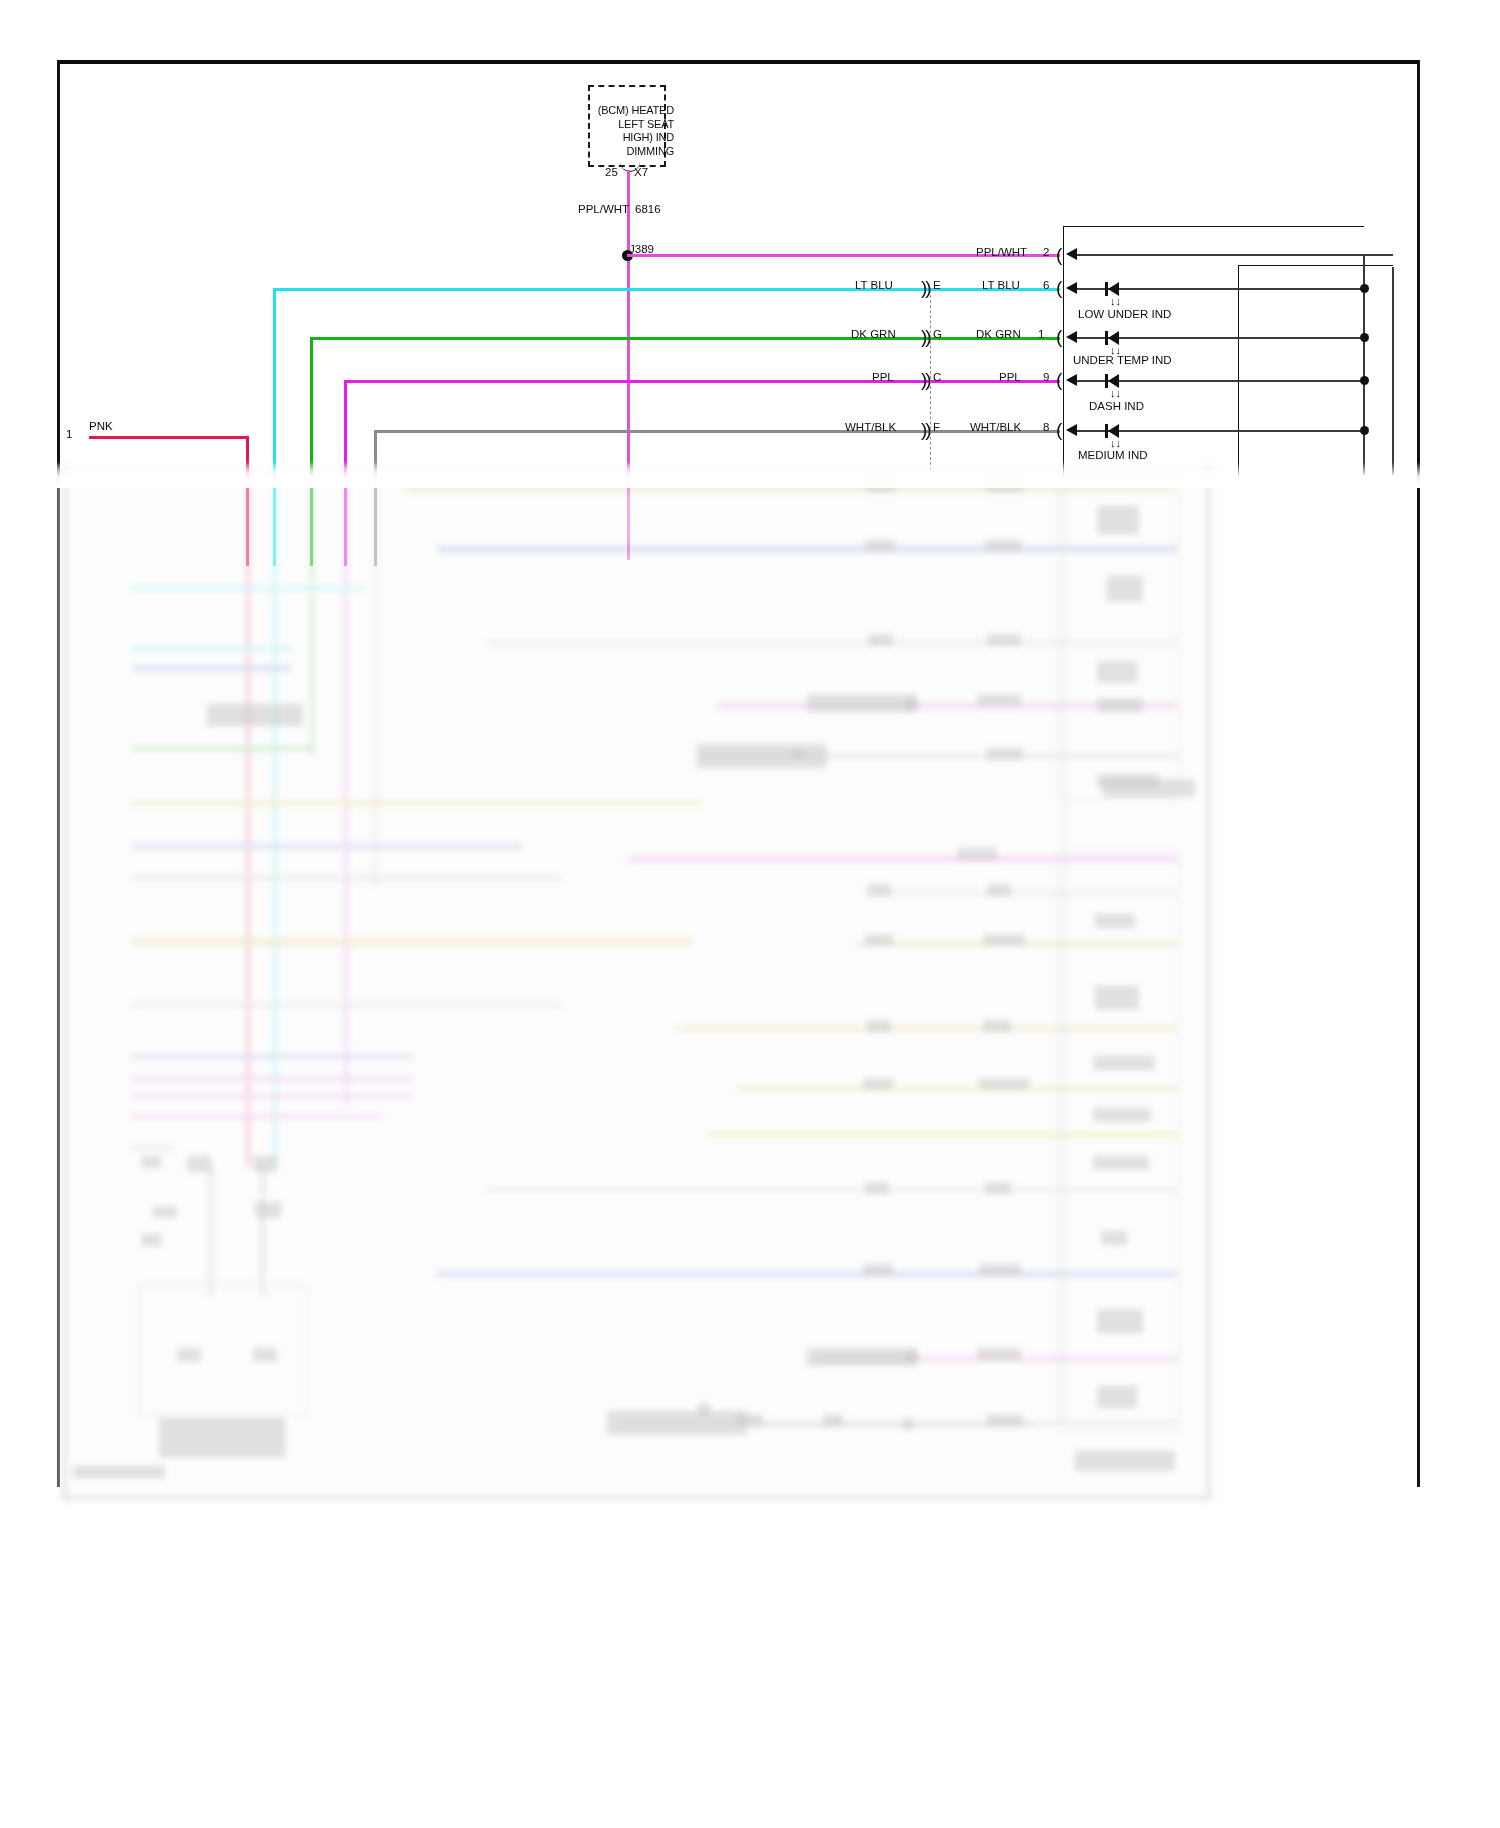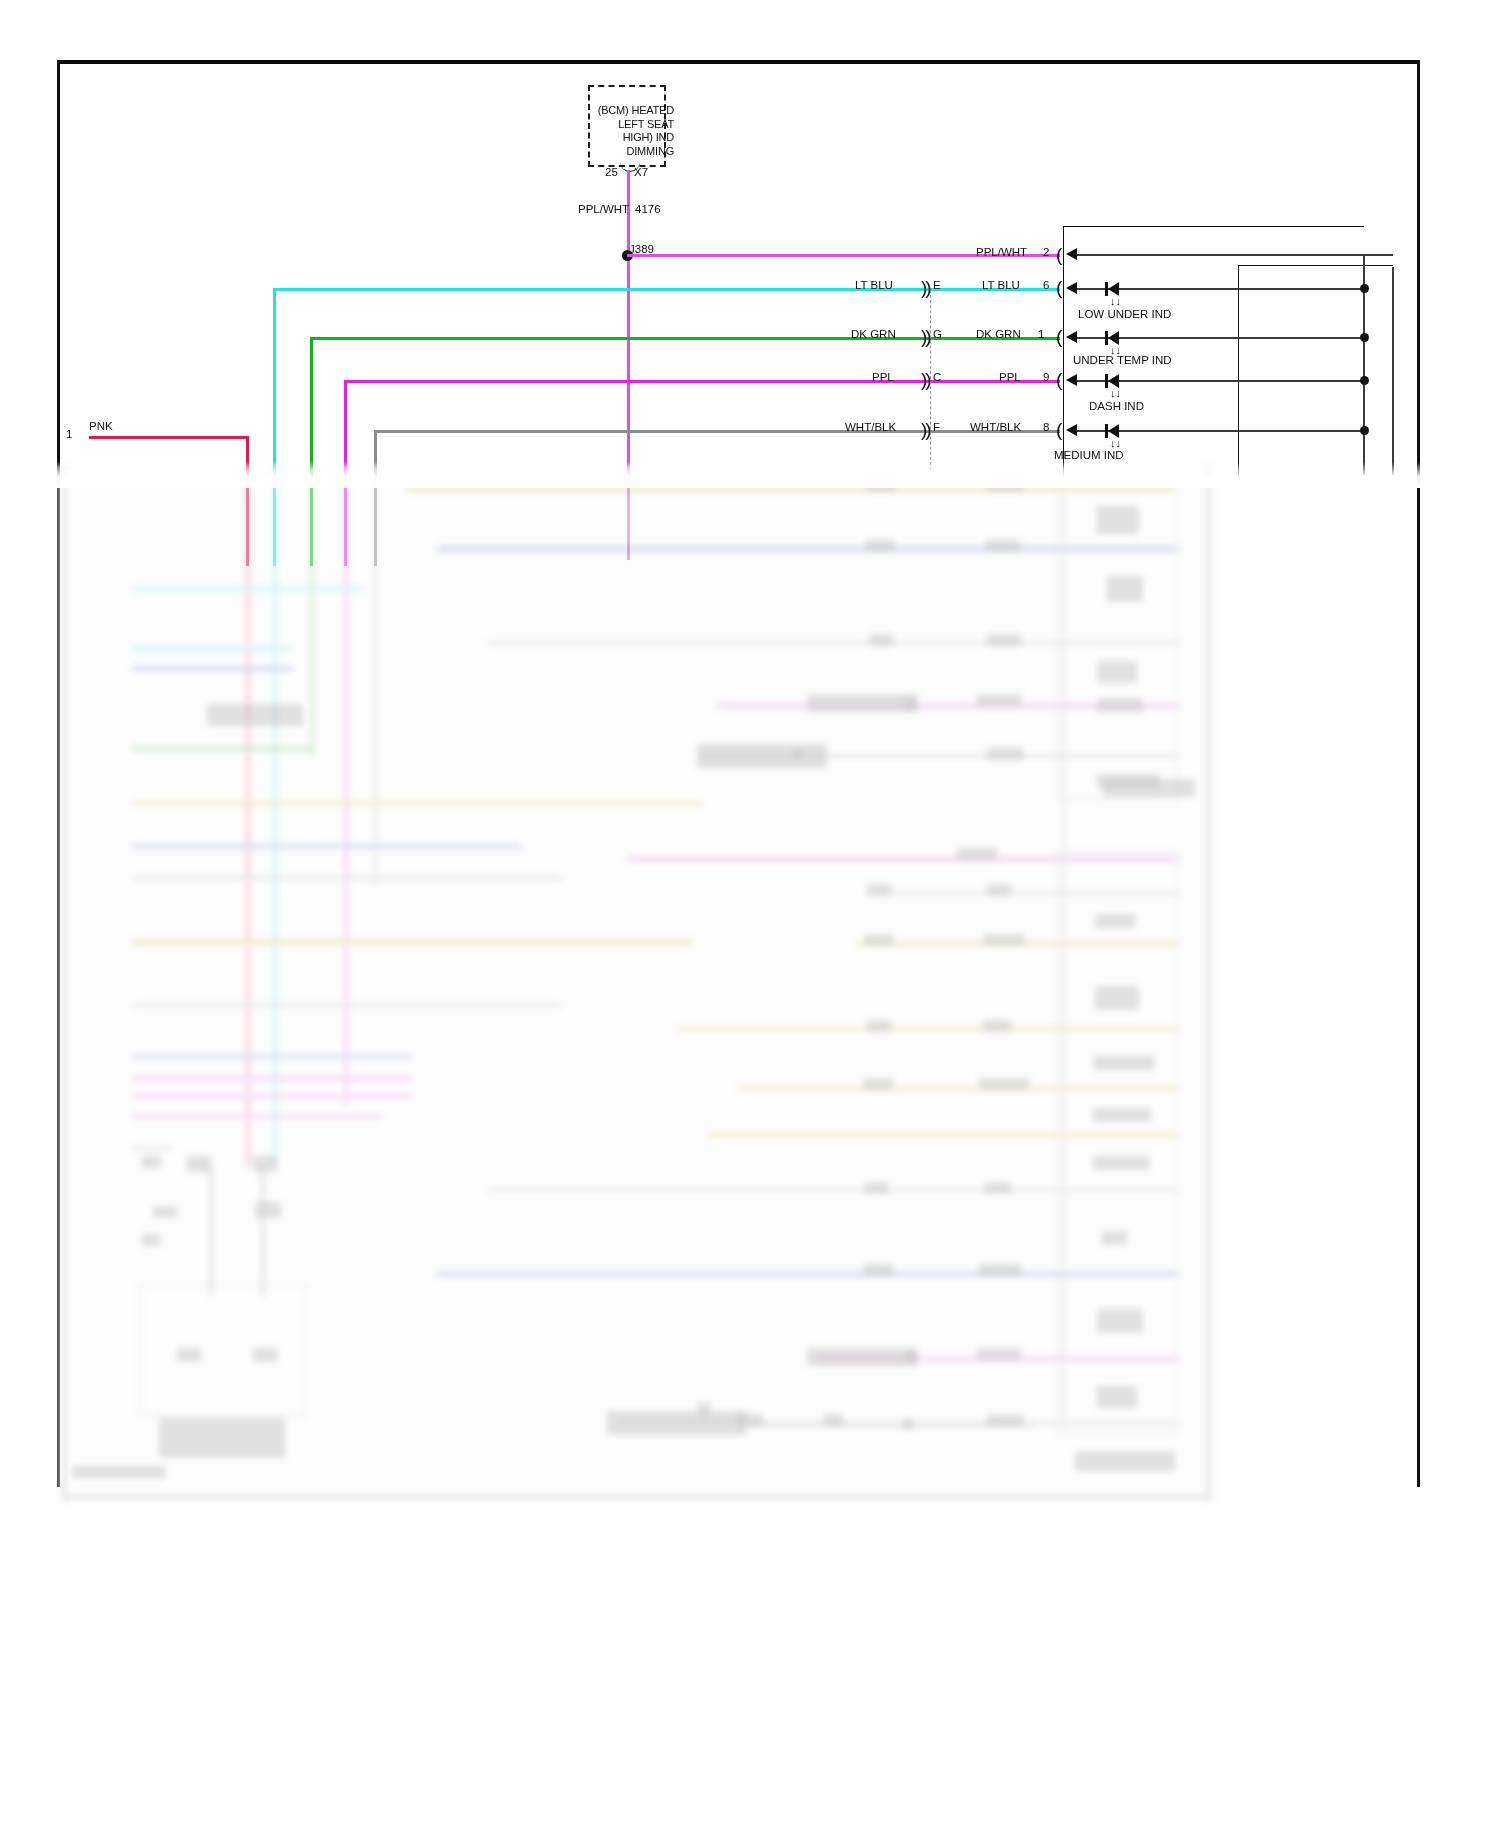--- a/index.html
+++ b/index.html
@@ -92,21 +92,21 @@
     <div>LEFT SEAT</div>
     <div>HIGH) IND</div>
     <div>DIMMING</div>
   </div>
   <div class="notch"></div>
   <div class="pin-25">25</div>
   <div class="pin-x7">X7</div>
 
   <div class="w wv" style="left:627px;top:170px;height:390px;background:#e24ede;"></div>
   <div class="lab" style="left:578px;top:203px;">PPL/WHT</div>
-  <div class="lab" style="left:635px;top:203px;">4176</div>
+  <div class="lab" style="left:635px;top:203px;">6816</div>
 
   <div class="splice" style="left:622px;top:250px;"></div>
   <div class="lab" style="left:629px;top:243px;">J389</div>
 
   <div class="w wh" style="left:627px;top:254px;width:433px;background:#e24ede;"></div>
   <div class="lab" style="left:976px;top:246px;">PPL/WHT</div>
   <div class="pinnum" style="left:1043px;top:246px;">2</div>
   <div class="paren" style="left:1056px;top:245px;">(</div>
 
   <div class="w wv" style="left:273px;top:288px;height:278px;background:#1fe3e8;"></div>
@@ -184,21 +184,21 @@
   <div class="led-arr" style="left:1110px;top:388px;">↓↓</div>
   <div class="node" style="left:1360px;top:376px;"></div>
   <div class="modlab" style="left:1089px;top:400px;">DASH IND</div>
 
   <div class="hline" style="left:1072px;top:430px;width:292px;"></div>
   <div class="arrow-l" style="left:1066px;top:424px;"></div>
   <div class="led-tri" style="left:1108px;top:424px;"></div>
   <div class="led-bar" style="left:1105px;top:424px;"></div>
   <div class="led-arr" style="left:1110px;top:438px;">↓↓</div>
   <div class="node" style="left:1360px;top:426px;"></div>
-  <div class="modlab" style="left:1054px;top:449px;">MEDIUM IND</div>
+  <div class="modlab" style="left:1078px;top:449px;">MEDIUM IND</div>
 
   <div id="blurlayer">
     <div class="bwhite"></div>
 
     <div class="bedge" style="left:6px;top:0;width:3px;height:1035px;"></div>
     <div class="bedge" style="left:1150px;top:0;width:3px;height:1035px;"></div>
     <div class="bedge" style="left:6px;top:1030px;width:1147px;height:3px;"></div>
 
     <div class="bb" style="left:189px;top:0;width:4px;height:700px;background:#f2a6b8;"></div>
     <div class="bb" style="left:216px;top:0;width:4px;height:700px;background:#a8eef0;"></div>

